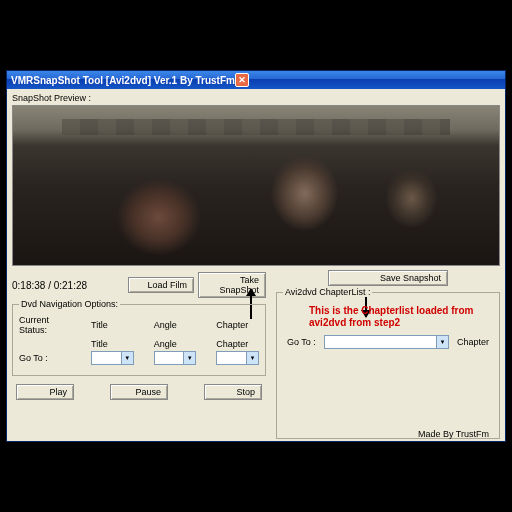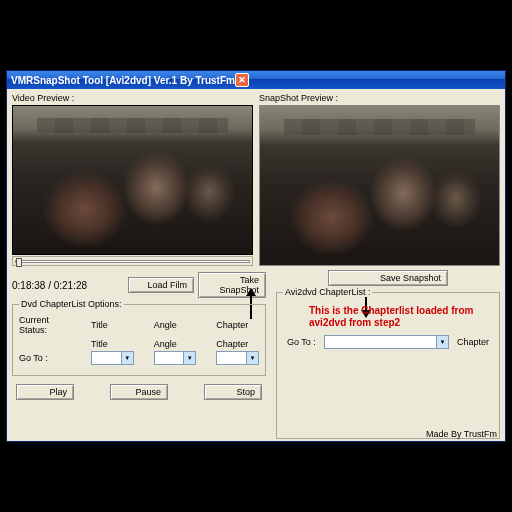--- a/index.html
+++ b/index.html
@@ -224,21 +224,21 @@
   .goto-row {
     display:flex;
     align-items:center;
     gap:8px;
     font-size:9px;
     padding:0 4px;
   }
   .goto-row .combo{ flex:1; }
   .footer {
     position:absolute;
-    right:8px;
+    right:16px;
     bottom:2px;
     font-size:9px;
   }
   
   .arrow-up, .arrow-down {
     position:absolute;
     width:2px;
     height:30px;
     background:#000;
   }
@@ -260,31 +260,20 @@
   <div class="titlebar">
     <span>VMRSnapShot Tool [Avi2dvd] Ver.1 By TrustFm</span>
     <div class="close">
       <span>✕</span>
     </div>
   </div>
 
   <div class="body">
 
     <div class="previews">
-      <div class="preview-pane left-preview">
-        <div class="preview-label">Video Preview :</div>
-        <div class="preview-box">
-          <div class="still"></div>
-        </div>
-        <div class="slider">
-          <div class="slider-track">
-            <div class="slider-thumb"></div>
-          </div>
-        </div>
-      </div>
       <div class="preview-pane">
         <div class="preview-label">SnapShot Preview :</div>
         <div class="preview-box">
           <div class="still"></div>
         </div>
       </div>
     </div>
 
     <span class="arrow-up"></span>
     <span class="arrow-down"></span>
@@ -292,21 +281,21 @@
     <div class="lower">
       <div class="lower-left">
 
         <div class="row">
           <span class="timecode">0:18:38 / 0:21:28</span>
           <div class="btn" style="width:66px">Load Film</div>
           <div class="btn" style="width:68px">Take SnapShot</div>
         </div>
 
         <div class="groupbox">
-          <div class="groupbox-title">Dvd ChapterList Options:</div>
+          <div class="groupbox-title">Dvd Navigation Options:</div>
           <div class="nav-row">
             <span class="col-label">Current Status:</span>
             <span class="hdr">Title</span>
             <span class="hdr">Angle</span>
             <span class="hdr">Chapter</span>
           </div>
           <div class="nav-row" style="margin-bottom:2px">
             <span class="col-label"></span>
             <span class="hdr">Title</span>
             <span class="hdr">Angle</span>

